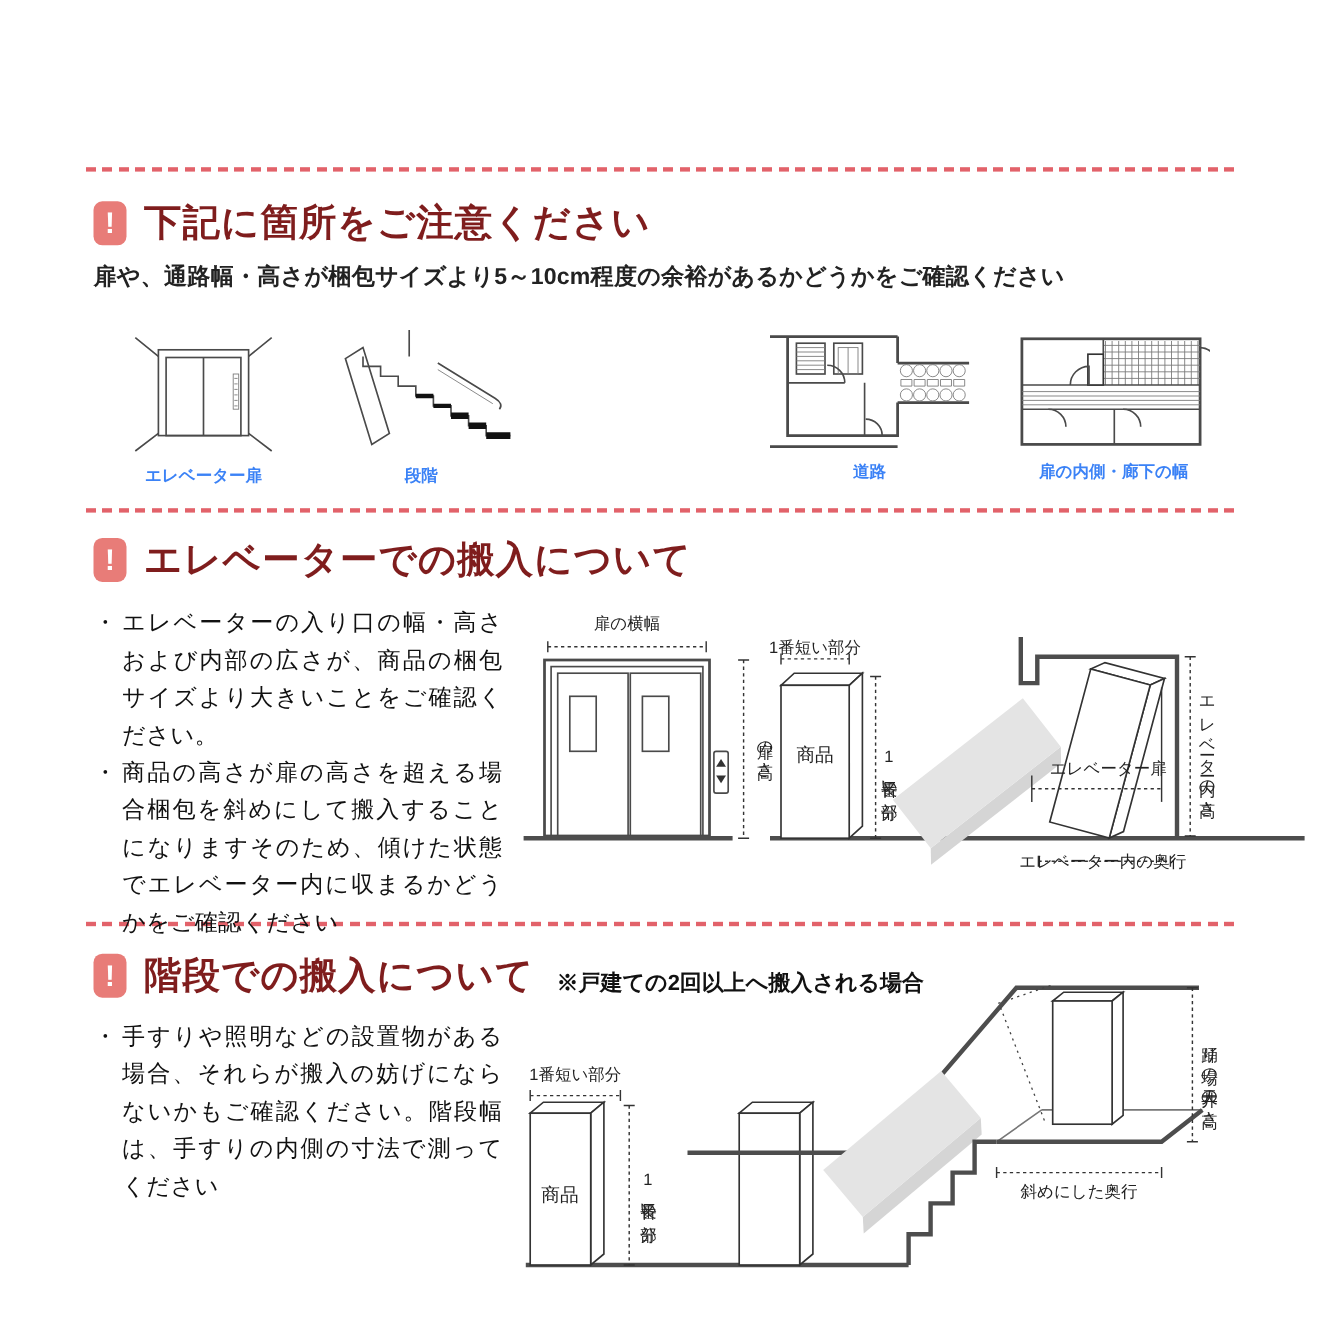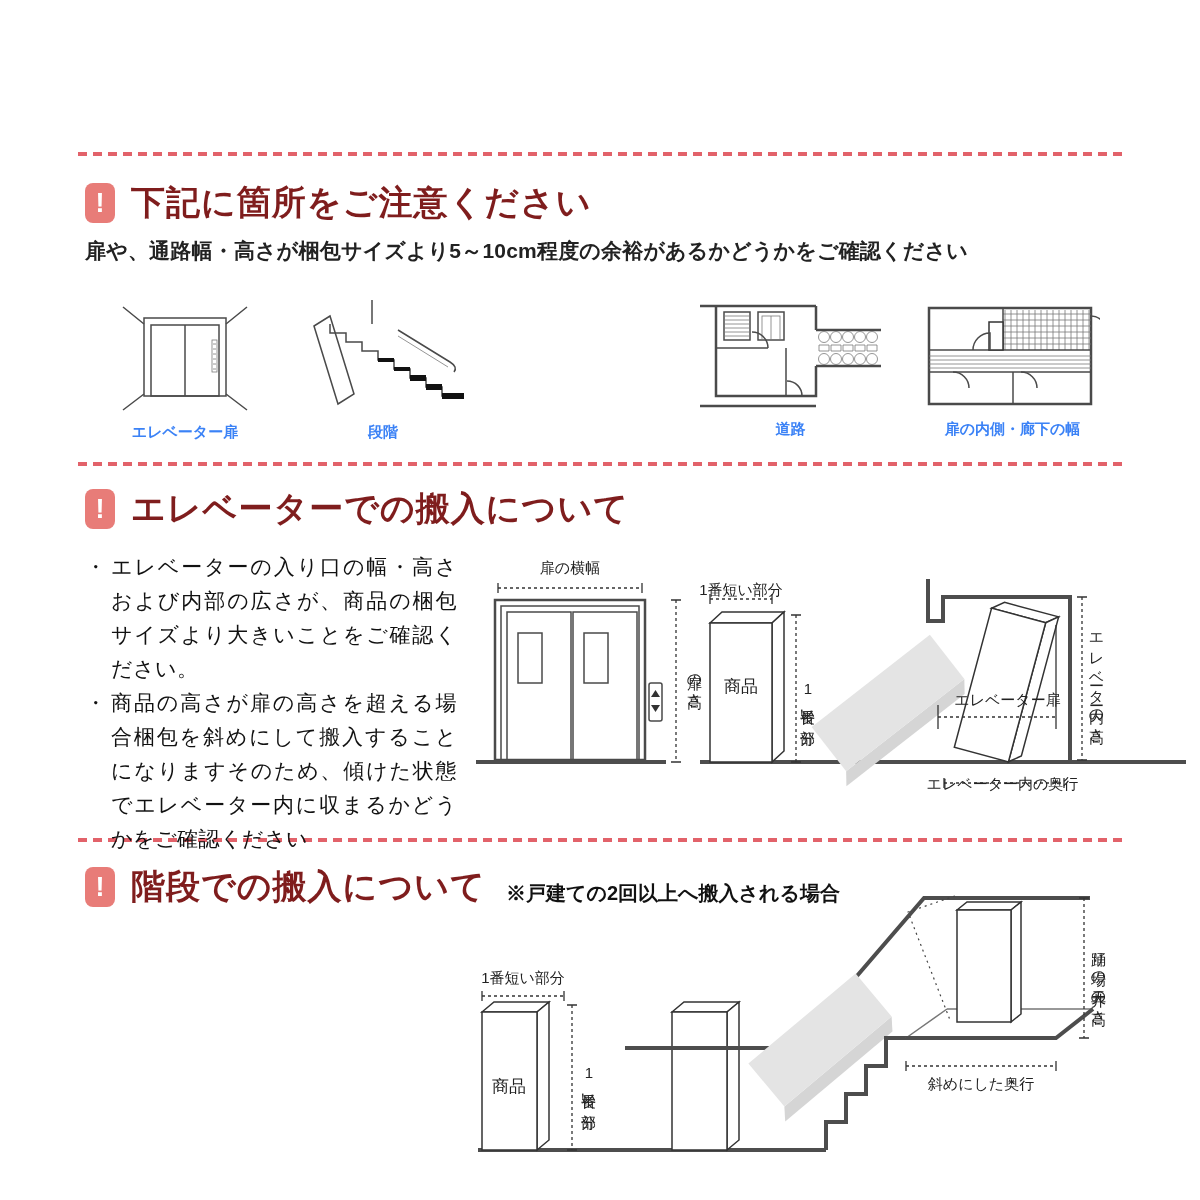--- a/index.html
+++ b/index.html
@@ -201,20 +201,21 @@
   <div class="dlabel vlabel" style="left:1088px;top:606px;height:148px;">エレベーター内の高さ</div>
   <div class="dlabel" style="left:915px;top:776px;width:175px;">エレベーター内の奥行</div>
 
   <div class="head-row" style="top:864px;">
     <div class="warn-icon">!</div>
     <div class="head-text">階段での搬入について</div>
   </div>
   <div class="note">※戸建ての2回以上へ搬入される場合</div>
 
   <ul class="bullets" style="top:926px;">
+    <li>手すりや照明などの設置物がある場合、それらが搬入の妨げにならないかもご確認ください。階段幅は、手すりの内側の寸法で測ってください</li>
   </ul>
 
   <svg class="diagram" style="left:450px;top:870px;" width="740" height="300" viewBox="0 0 740 300">
 
     <path class="wall" d="M28,280 H376"></path>
 
     <polygon class="box" points="32,142 44,132 99,132 87,142"></polygon>
     <polygon class="box" points="87,142 99,132 99,270 87,280"></polygon>
     <rect class="box" x="32" y="142" width="55" height="138"></rect>
     <path class="meas" d="M32,126 H114"></path>

